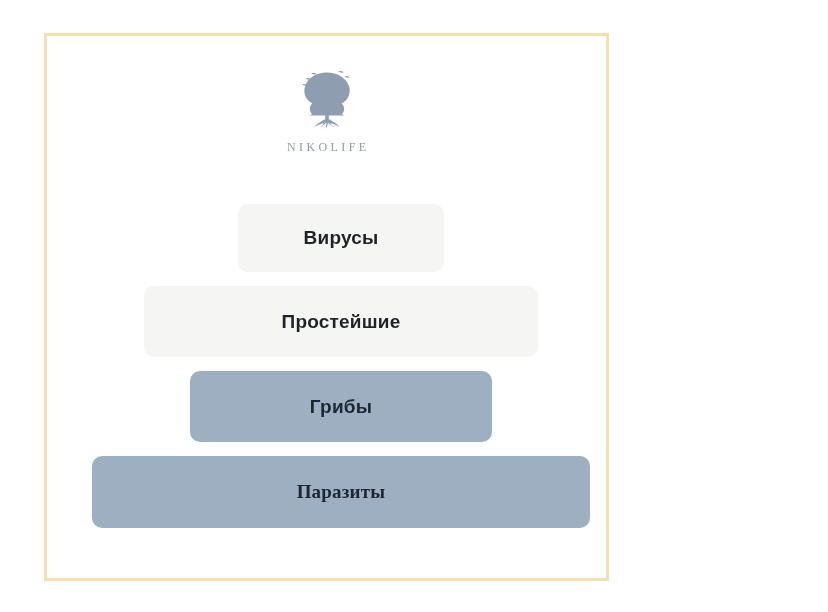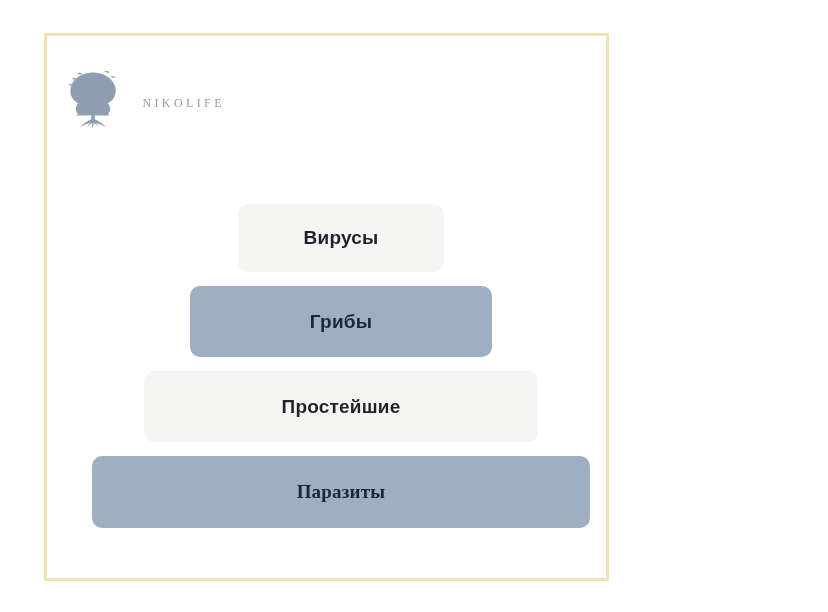--- a/index.html
+++ b/index.html
@@ -28,21 +28,21 @@
     background: #ffffff;
     border: 3px solid #f5e0b0;
     box-sizing: border-box;
   }
   .logo-block {
     position: absolute;
     left: 0;
     right: 0;
     top: 30px;
     display: flex;
-    flex-direction: row;
+    flex-direction: column;
     align-items: center;
   }
   .logo-mark {
     width: 92px;
     height: 68px;
     display: block;
   }
   .logo-text {
     margin-top: 6px;
     font-family: "Liberation Serif", serif;
@@ -107,25 +107,25 @@
           </g>
         </svg>
       </span>
       <span class="logo-text">NIKOLIFE</span>
     </div>
 
     <div class="pyramid">
       <div class="tier tier-1">
         <span class="tier-label label-dark">Вирусы</span>
       </div>
+      <div class="tier tier-3">
+        <span class="tier-label label-dark">Простейшие</span>
+      </div>
       <div class="tier tier-2">
         <span class="tier-label label-on-blue">Грибы</span>
-      </div>
-      <div class="tier tier-3">
-        <span class="tier-label label-dark">Простейшие</span>
       </div>
       <div class="tier tier-4">
         <span class="tier-label label-on-blue">Паразиты</span>
       </div>
     </div>
 
   </div>
 </div>
 
 </body></html>

